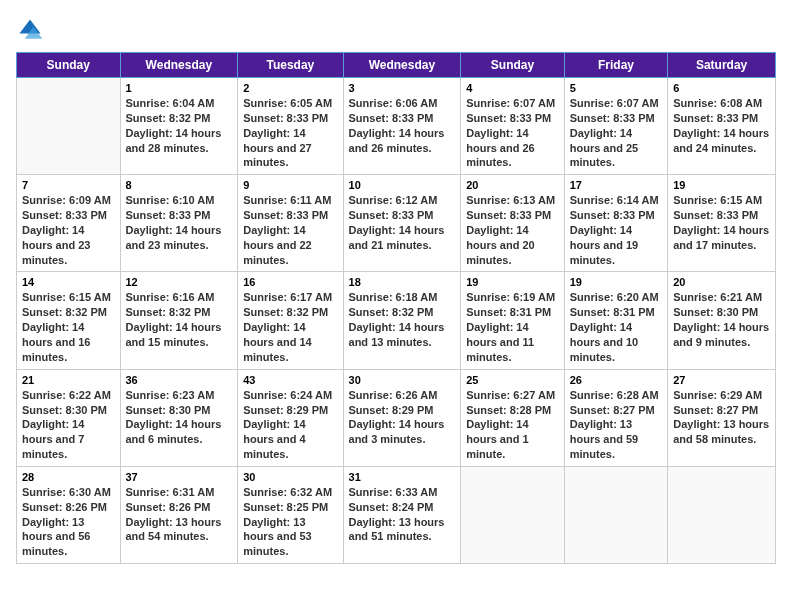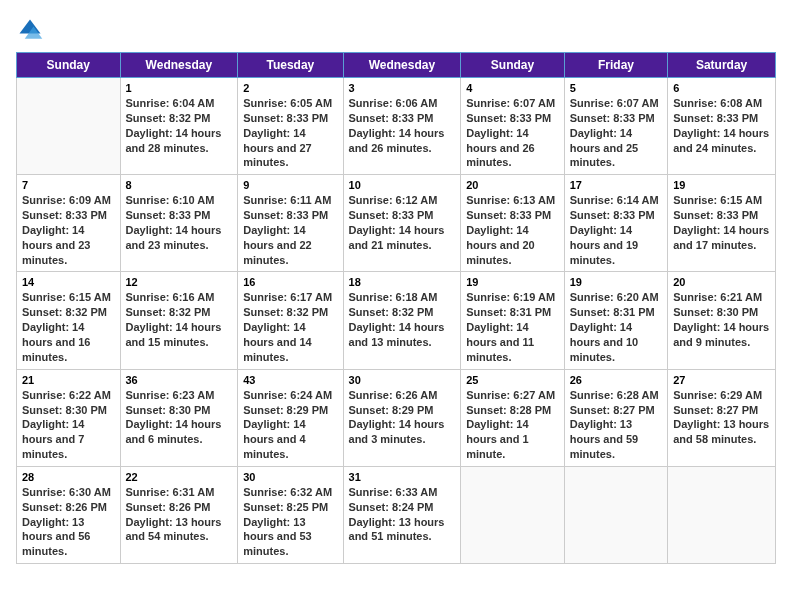--- a/index.html
+++ b/index.html
@@ -243,21 +243,21 @@
             <span class="day-number">27</span>
             <div class="day-info">Sunrise: 6:29 AM<br>Sunset: 8:27 PM<br>Daylight: 13 hours and 58 minutes.</div>
           </td>
         </tr>
         <tr>
           <td>
             <span class="day-number">28</span>
             <div class="day-info">Sunrise: 6:30 AM<br>Sunset: 8:26 PM<br>Daylight: 13 hours and 56 minutes.</div>
           </td>
           <td>
-            <span class="day-number">22</span>
+            <span class="day-number">37</span>
             <div class="day-info">Sunrise: 6:31 AM<br>Sunset: 8:26 PM<br>Daylight: 13 hours and 54 minutes.</div>
           </td>
           <td>
             <span class="day-number">30</span>
             <div class="day-info">Sunrise: 6:32 AM<br>Sunset: 8:25 PM<br>Daylight: 13 hours and 53 minutes.</div>
           </td>
           <td>
             <span class="day-number">31</span>
             <div class="day-info">Sunrise: 6:33 AM<br>Sunset: 8:24 PM<br>Daylight: 13 hours and 51 minutes.</div>
           </td>

